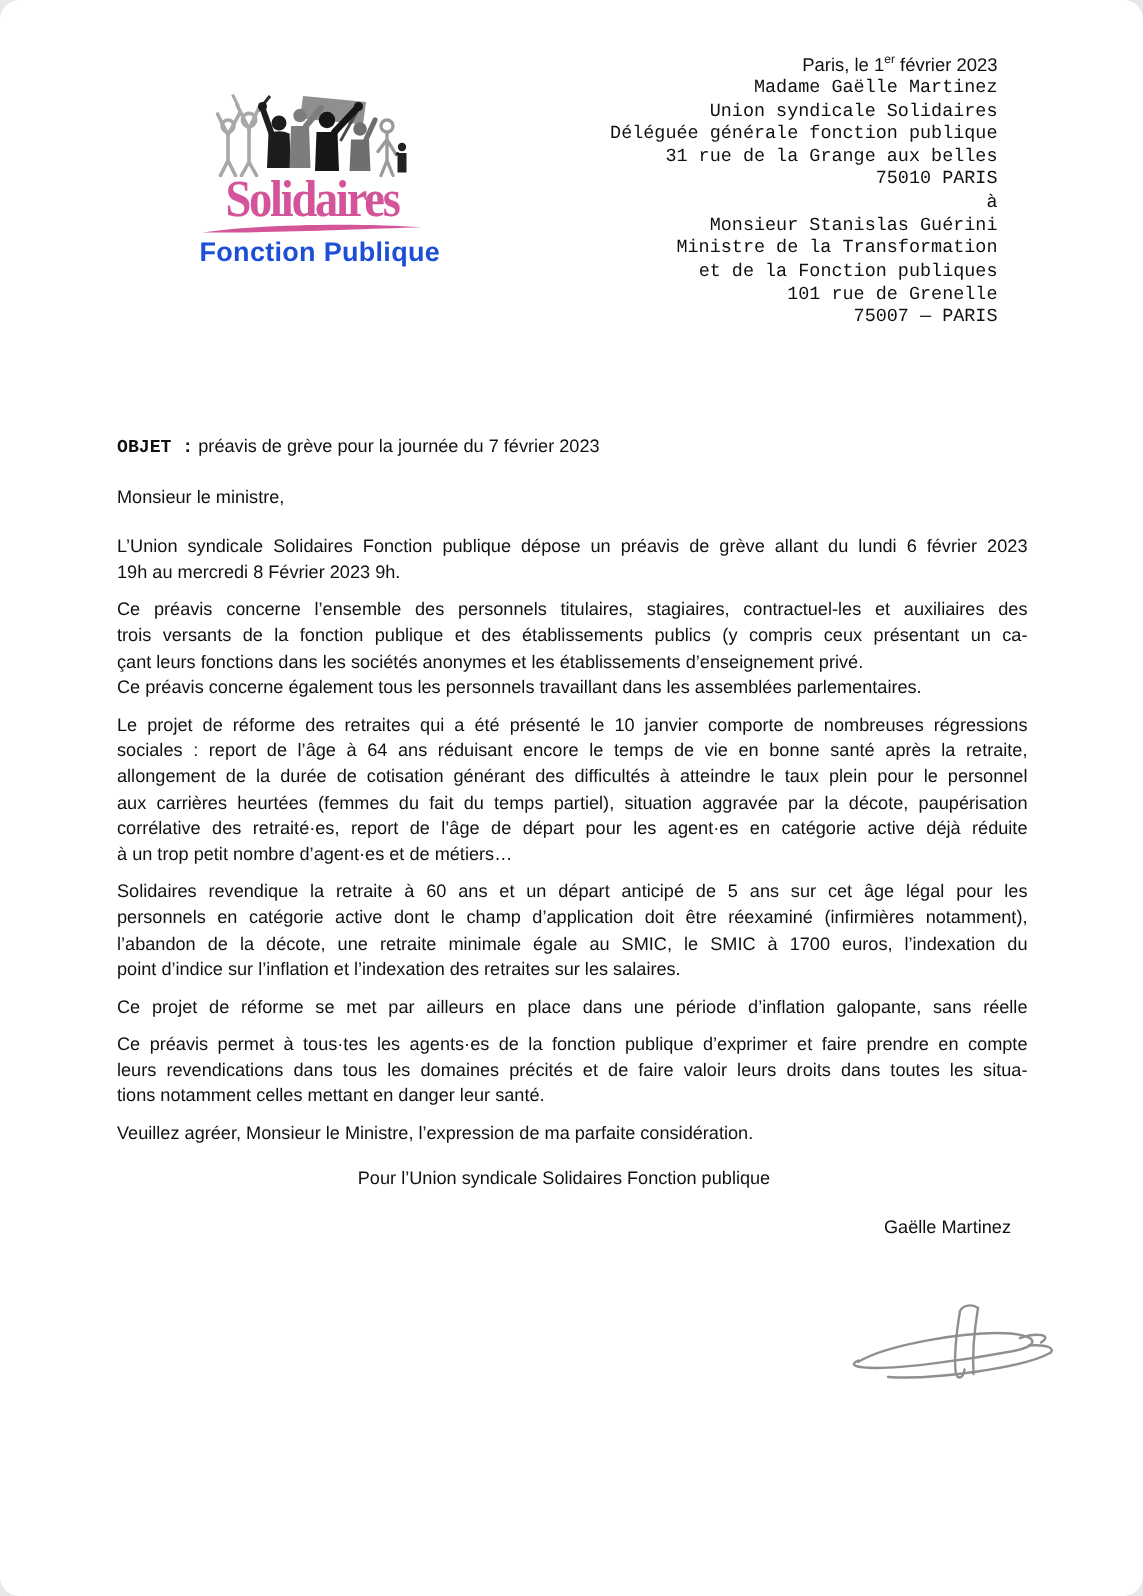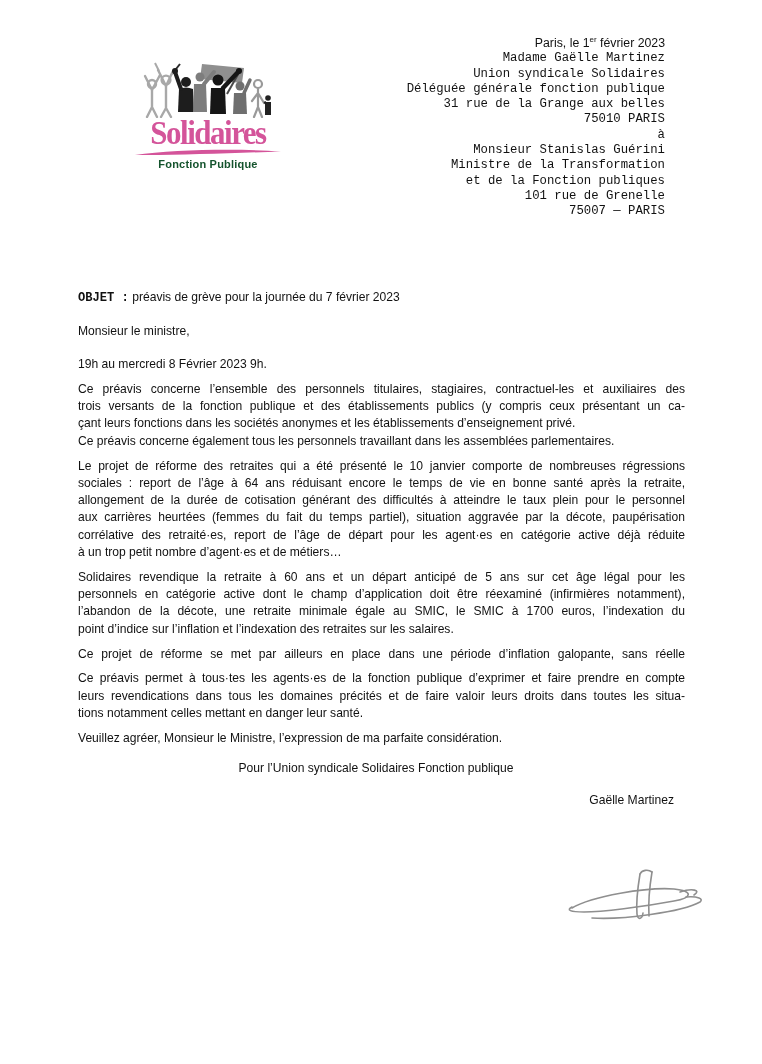--- a/index.html
+++ b/index.html
@@ -4,20 +4,21 @@
 <style>
   html,body{margin:0;padding:0;background:#e8e8e8;}
   .page{
     position:relative;
     width:762px;height:1064px;
     margin:0 auto;
     background:#ffffff;
     font-family:"Liberation Sans",sans-serif;
     color:#111;
     overflow:hidden;
+    border-radius:13px;
   }
   
   .header-right{
     position:absolute;
     top:36px;
     right:97px;
     text-align:right;
     font-size:12.3px;
     line-height:15.3px;
   }
@@ -37,23 +38,23 @@
     font-size:31px;
     letter-spacing:-1.5px;
     line-height:26px;
     transform:scaleY(1.12);
     transform-origin:center top;
     white-space:nowrap;
   }
   .logo .swoosh{display:block;margin:4px auto 2px auto;}
   .logo .subtitle{
     font-weight:bold;
-    font-size:11px;
+    font-size:18px;
     letter-spacing:0.2px;
-    color:#14532d;
+    color:#1d4ed8;
     white-space:nowrap;
   }
   
   .letter{
     position:absolute;
     left:78px;top:289px;
     width:607px;
     font-size:12.1px;
     line-height:17.3px;
   }
@@ -164,20 +165,21 @@
       <path d="M2,7 C40,1.5 105,0.5 148,3.5 C105,4.8 40,7.6 2,7 Z" fill="#d4549a"></path>
     </svg>
     <div class="subtitle">Fonction Publique</div>
   </div>
 
   <div class="letter">
     <div class="subject"><span class="lbl">OBJET :</span><span> préavis de grève pour la journée du 7 février 2023</span></div>
     <div class="salutation">Monsieur le ministre,</div>
     <div>
         <div class="para">
+          <div class="line fill">L’Union syndicale Solidaires Fonction publique dépose un préavis de grève allant du lundi 6 février 2023</div>
           <div class="line">19h au mercredi 8 Février 2023 9h.</div>
         </div>
         <div class="para">
           <div class="line fill">Ce préavis concerne l’ensemble des personnels titulaires, stagiaires, contractuel-les et auxiliaires des</div>
           <div class="line fill">trois versants de la fonction publique et des établissements publics (y compris ceux présentant un ca-</div>
           <div class="line">çant leurs fonctions dans les sociétés anonymes et les établissements d’enseignement privé.</div>
           <div class="line">Ce préavis concerne également tous les personnels travaillant dans les assemblées parlementaires.</div>
         </div>
         <div class="para">
           <div class="line fill">Le projet de réforme des retraites qui a été présenté le 10 janvier comporte de nombreuses régressions</div>

